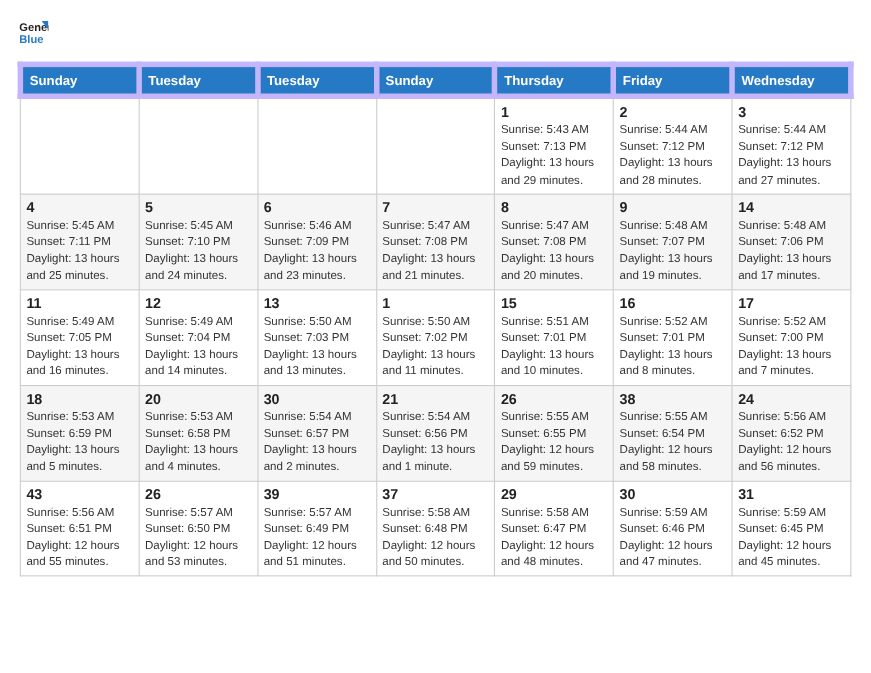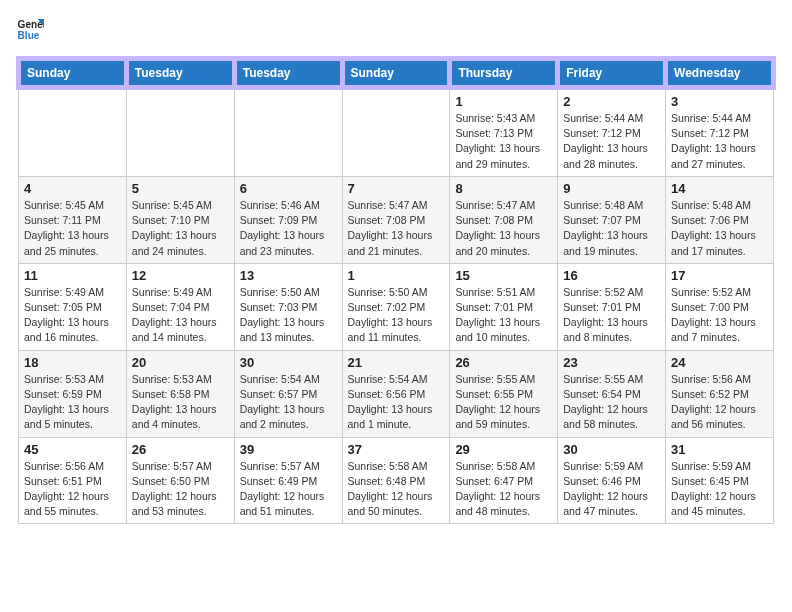--- a/index.html
+++ b/index.html
@@ -281,37 +281,37 @@
 and 1 minute.</div>
         </td>
         <td>
           <span class="day-num">26</span>
           <div class="day-info" style="white-space: pre-line;">Sunrise: 5:55 AM
 Sunset: 6:55 PM
 Daylight: 12 hours
 and 59 minutes.</div>
         </td>
         <td>
-          <span class="day-num">23</span>
+          <span class="day-num">38</span>
           <div class="day-info" style="white-space: pre-line;">Sunrise: 5:55 AM
 Sunset: 6:54 PM
 Daylight: 12 hours
 and 58 minutes.</div>
         </td>
         <td>
           <span class="day-num">24</span>
           <div class="day-info" style="white-space: pre-line;">Sunrise: 5:56 AM
 Sunset: 6:52 PM
 Daylight: 12 hours
 and 56 minutes.</div>
         </td>
       </tr>
       <tr>
         <td>
-          <span class="day-num">45</span>
+          <span class="day-num">43</span>
           <div class="day-info" style="white-space: pre-line;">Sunrise: 5:56 AM
 Sunset: 6:51 PM
 Daylight: 12 hours
 and 55 minutes.</div>
         </td>
         <td>
           <span class="day-num">26</span>
           <div class="day-info" style="white-space: pre-line;">Sunrise: 5:57 AM
 Sunset: 6:50 PM
 Daylight: 12 hours

